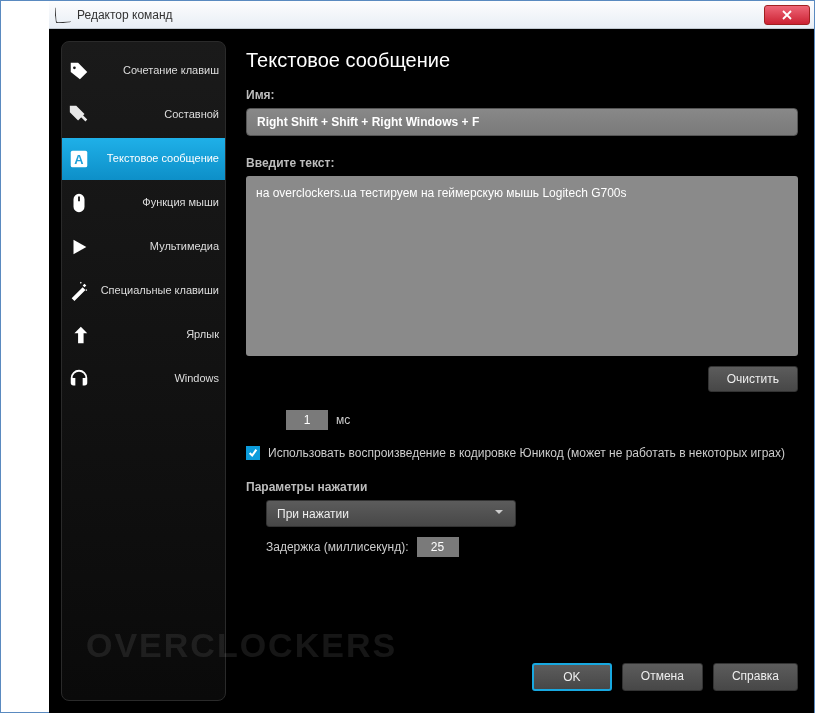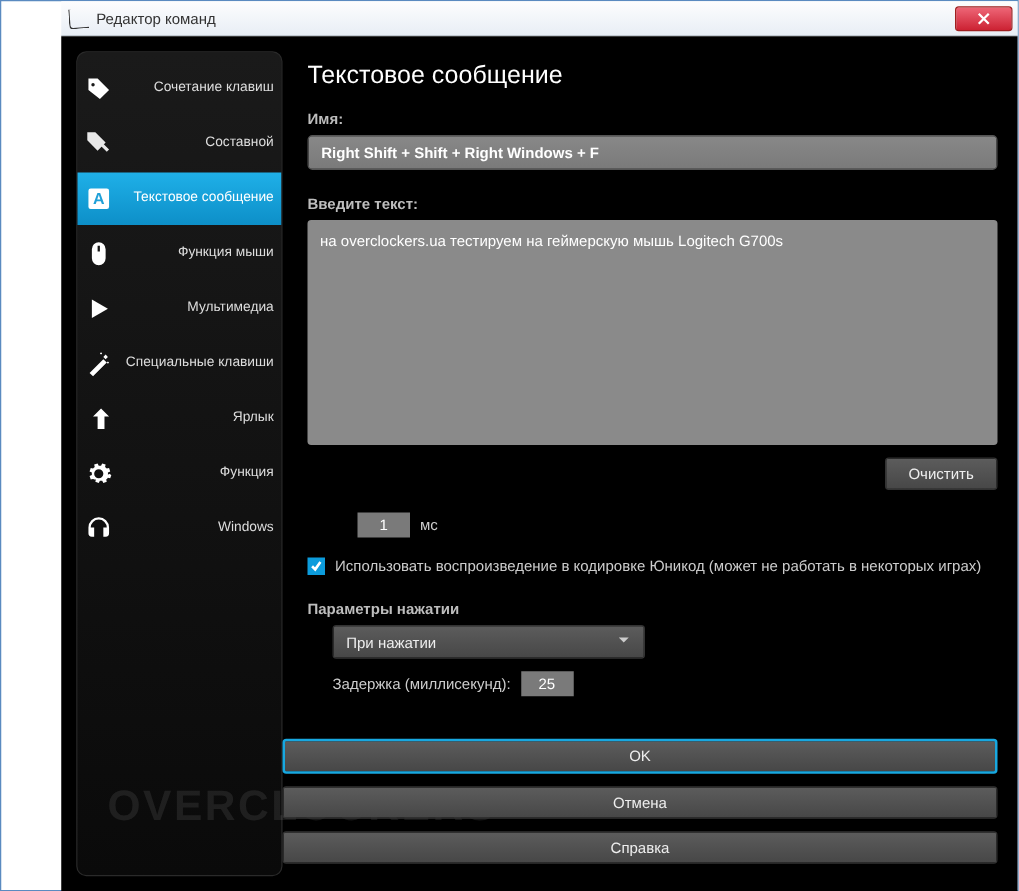--- a/index.html
+++ b/index.html
@@ -35,21 +35,21 @@
 .chk { width:14px; height:14px; background:#0c9cdc; display:flex; align-items:center; justify-content:center; cursor:pointer;}
 .chk svg { width:10px; height:10px; stroke:#fff; stroke-width:2.5; fill:none;}
 .delayrow { display:flex; align-items:center; gap:8px; margin:4px 0 10px 40px; font-size:12px; color:#ccc;}
 .numbox { width:42px; background:#7a7a7a; color:#fff; text-align:center; padding:3px 4px; border:none; font-size:12px;}
 
 .section-title { color:#bdbdbd; font-weight:bold; font-size:12px; margin-top:14px; margin-bottom:6px;}
 .select { width:250px; background:linear-gradient(#5c5c5c,#474747); border:1px solid #333; color:#eee; font-size:12px; padding:5px 10px; border-radius:3px; cursor:pointer; display:flex; justify-content:space-between; align-items:center; margin-left:20px;}
 .select .chev svg{ width:12px; height:12px; fill:#ccc;}
 .delay2row { display:flex; align-items:center; gap:8px; margin:10px 0 0 20px; font-size:12px; color:#ccc;}
 
-.footer { position:absolute; bottom:4px; right:4px; left:0; display:flex; justify-content:flex-end; gap:10px; padding:6px 0;flex-direction:column;}
+.footer { position:absolute; bottom:4px; right:4px; left:0; display:flex; justify-content:flex-end; gap:10px; padding:6px 0;}
 .btn.ok { border:2px solid #18a8e0; }
 
 .watermark { position:absolute; bottom:36px; left:-140px; font-size:34px; color:rgba(180,180,180,0.12); font-weight:bold; letter-spacing:2px; font-family:Arial; pointer-events:none;}
 </style>
 </head>
 <body>
 
 <div class="window">
   <div class="titlebar">
     <div class="logo"></div>
@@ -117,28 +117,20 @@
         <span class="icon">
             <svg viewBox="0 0 24 24">
               <path d="M14 3l7 7-4 0 0 11-6 0 0-11-4 0 7-7z"></path>
             </svg>
           </span>
         <span class="lbl">Ярлык</span>
       </div>
       <div class="side-item">
         <span class="icon">
             <svg viewBox="0 0 24 24">
-              <path d="M12 8a4 4 0 100 8 4 4 0 000-8zm9 4l2 1-1 3-2-.5a8 8 0 01-1.5 1.5l.5 2-3 1-1-2a8 8 0 01-2 0l-1 2-3-1 .5-2A8 8 0 017 16.5L5 17l-1-3 2-1a8 8 0 010-2l-2-1 1-3 2 .5A8 8 0 018.5 6L8 4l3-1 1 2a8 8 0 012 0l1-2 3 1-.5 2A8 8 0 0119 7.5l2-.5 1 3-2 1a8 8 0 010 2z"></path>
-            </svg>
-          </span>
-        <span class="lbl">Функция</span>
-      </div>
-      <div class="side-item">
-        <span class="icon">
-            <svg viewBox="0 0 24 24">
               <path d="M12 2a9 9 0 00-9 9v5a3 3 0 003 3h2v-8H5v0a7 7 0 0114 0v0h-3v8h2a3 3 0 003-3v-5a9 9 0 00-9-9z"></path>
             </svg>
           </span>
         <span class="lbl">Windows</span>
       </div>
     </div>
 
     <div class="main">
       <h1>Текстовое сообщение</h1>
       <div class="label">Имя:</div>

